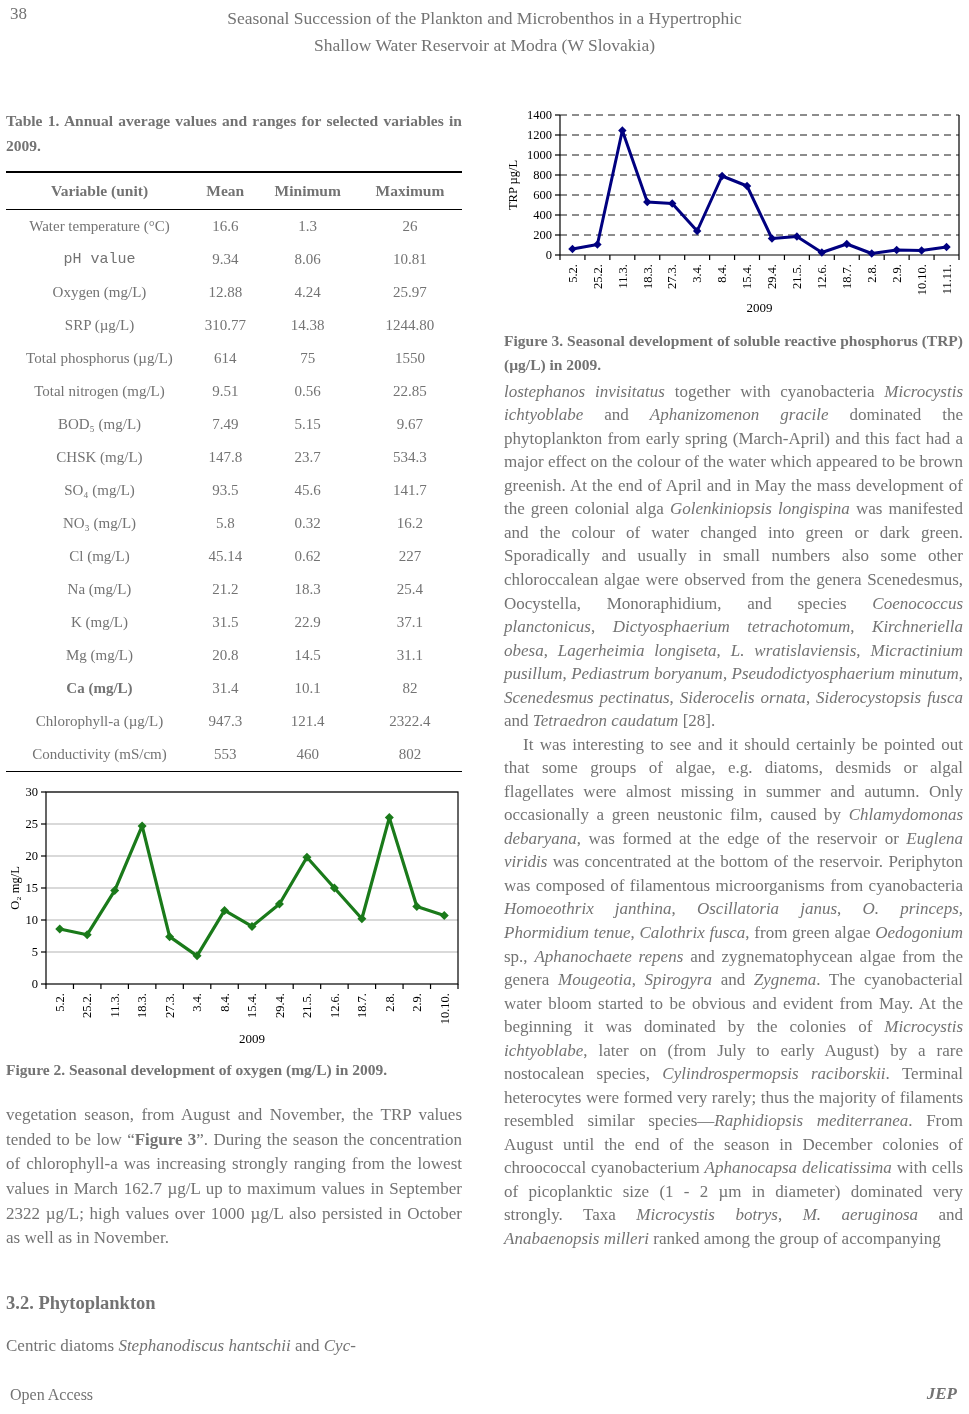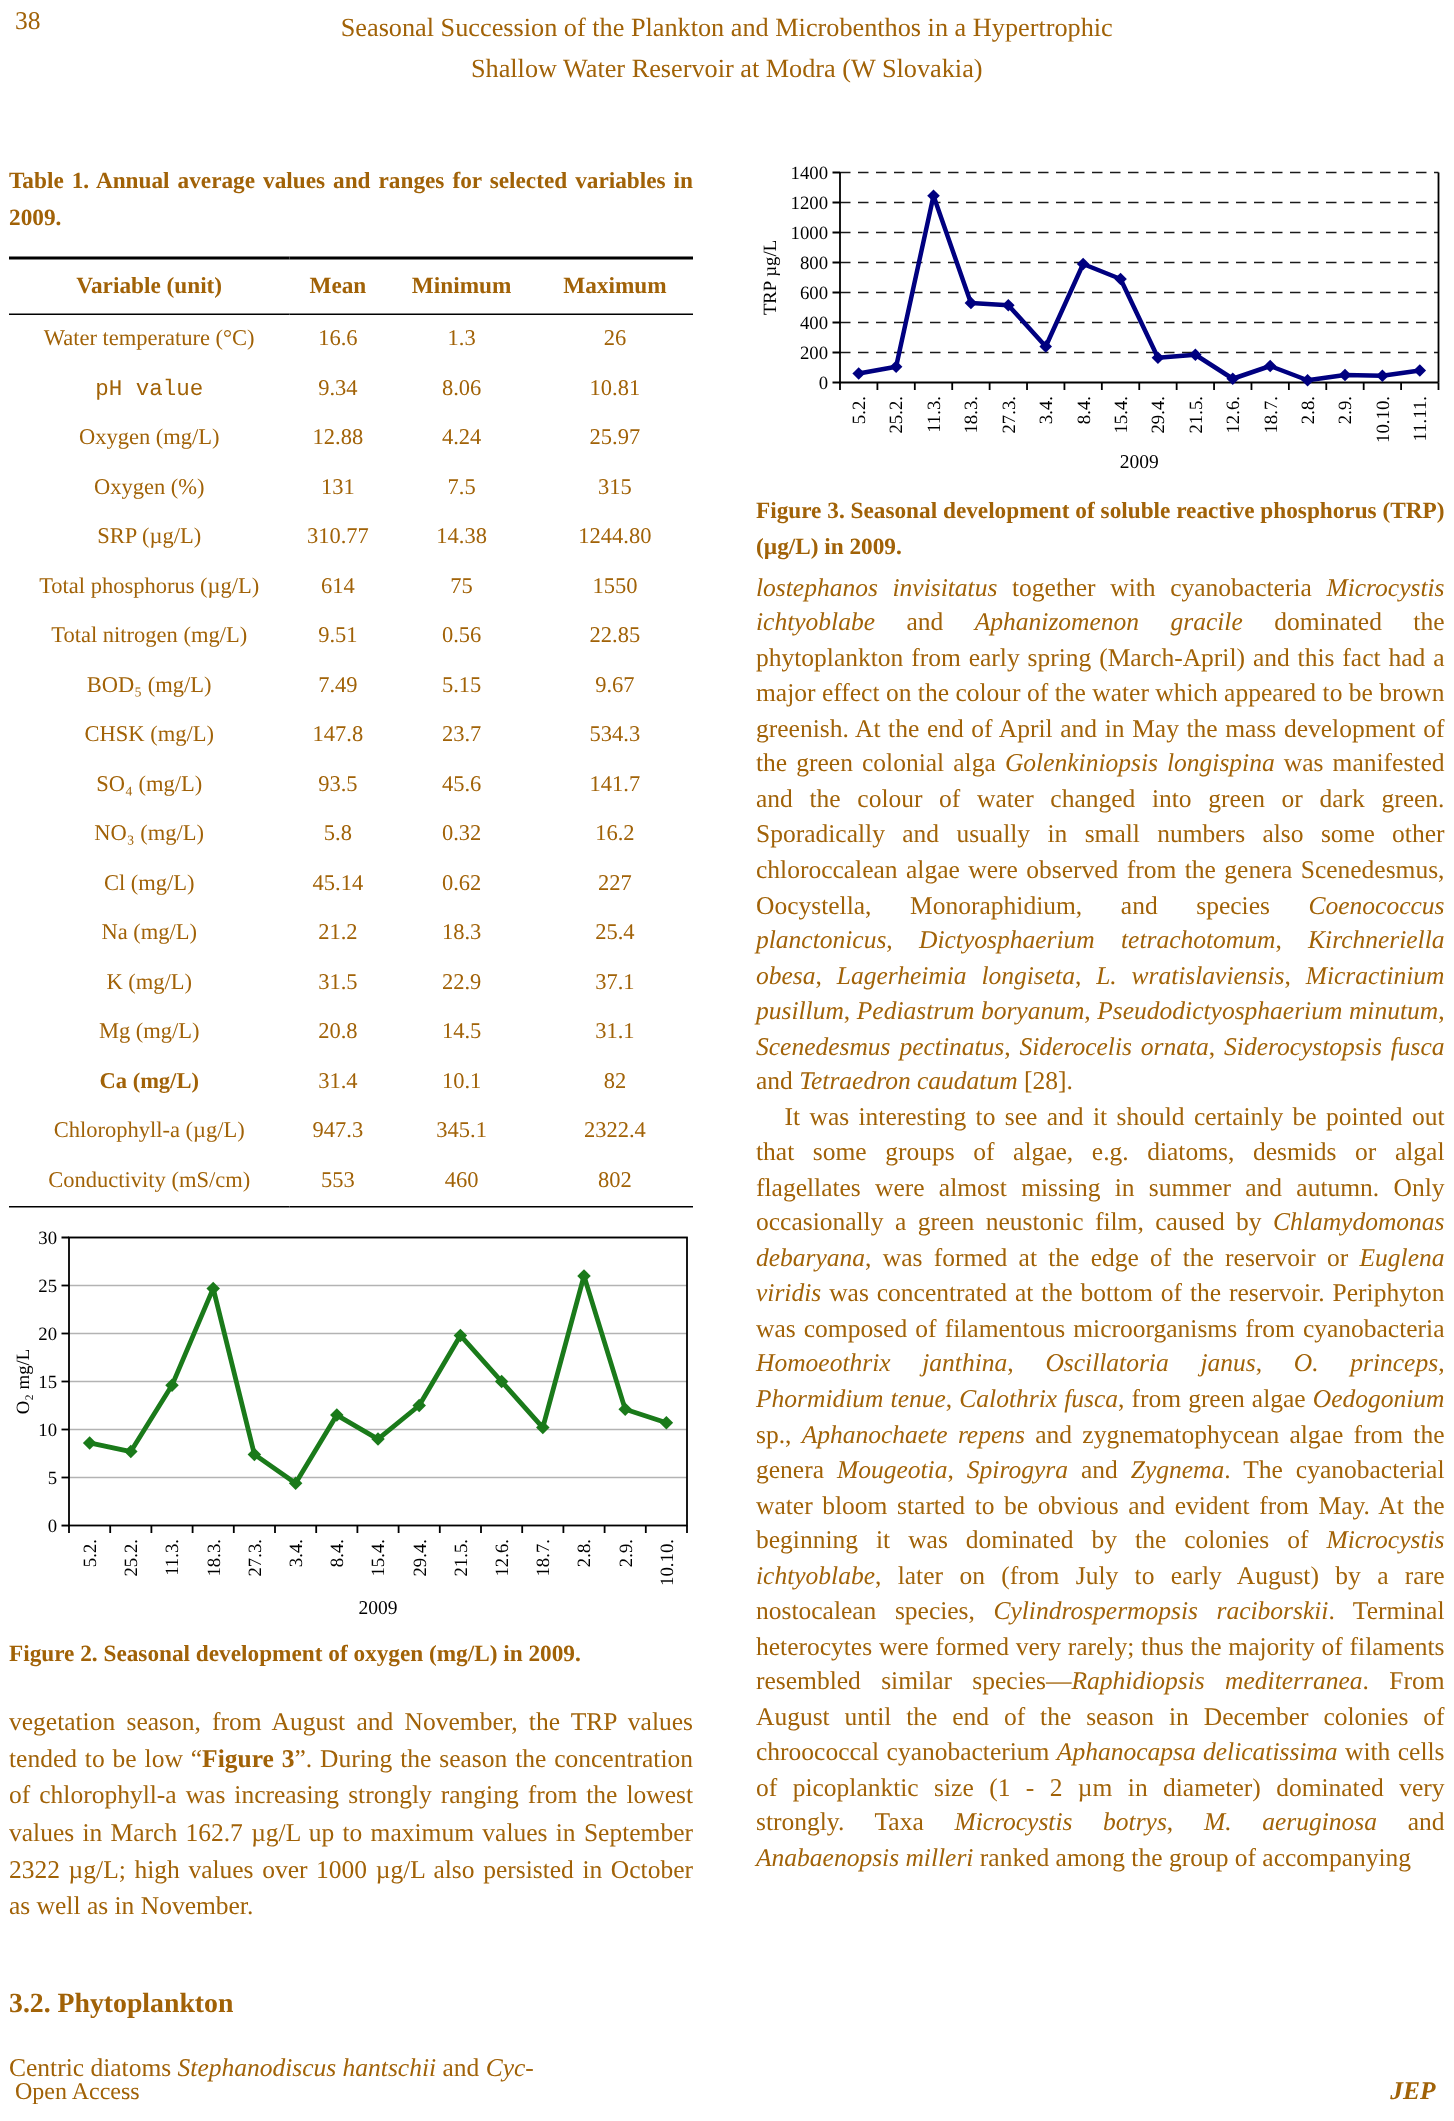--- a/index.html
+++ b/index.html
@@ -1,16 +1,16 @@
 <!DOCTYPE html>
 <html><head>
 <meta charset="utf-8">
 <style>
   html,body{margin:0;padding:0;background:#fff;}
-  .page{position:relative;width:969px;height:1414px;background:#ffffff;color:#a16207;
+  .page{position:relative;width:969px;height:1414px;background:#ffffff;color:#737373;
         font-family:"Liberation Serif","DejaVu Serif",serif;overflow:hidden;}
   .header{position:relative;padding-top:5px;}
   .pagenum{position:absolute;left:10px;top:4px;font-size:17px;}
   .title{text-align:center;font-size:17.5px;line-height:1.55;}
   .cols{display:flex;gap:42px;padding:0 6px;margin-top:24px;}
   .col-left{width:456px;flex:none;}
   .col-right{width:459px;flex:none;}
   .tcaption{font-weight:bold;font-size:15.5px;line-height:1.6;text-align:justify;margin-top:26px;}
   table.t1{border-collapse:collapse;width:100%;margin-top:12px;
            border-top:2px solid #000;border-bottom:1.6px solid #000;}
@@ -73,26 +73,20 @@
               <td>8.06</td>
               <td>10.81</td>
             </tr>
             <tr>
               <td style="width: 41%;">Oxygen (mg/L)</td>
               <td>12.88</td>
               <td>4.24</td>
               <td>25.97</td>
             </tr>
             <tr>
-              <td style="width: 41%;">Oxygen (%)</td>
-              <td>131</td>
-              <td>7.5</td>
-              <td>315</td>
-            </tr>
-            <tr>
               <td style="width: 41%;">SRP (µg/L)</td>
               <td>310.77</td>
               <td>14.38</td>
               <td>1244.80</td>
             </tr>
             <tr>
               <td style="width: 41%;">Total phosphorus (µg/L)</td>
               <td>614</td>
               <td>75</td>
               <td>1550</td>
@@ -153,21 +147,21 @@
             </tr>
             <tr>
               <td style="width: 41%; font-weight: bold;">Ca (mg/L)</td>
               <td>31.4</td>
               <td>10.1</td>
               <td>82</td>
             </tr>
             <tr>
               <td style="width: 41%;">Chlorophyll-a (µg/L)</td>
               <td>947.3</td>
-              <td>345.1</td>
+              <td>121.4</td>
               <td>2322.4</td>
             </tr>
             <tr>
               <td style="width: 41%;">Conductivity (mS/cm)</td>
               <td>553</td>
               <td>460</td>
               <td>802</td>
             </tr>
           </tbody>
       </table>

